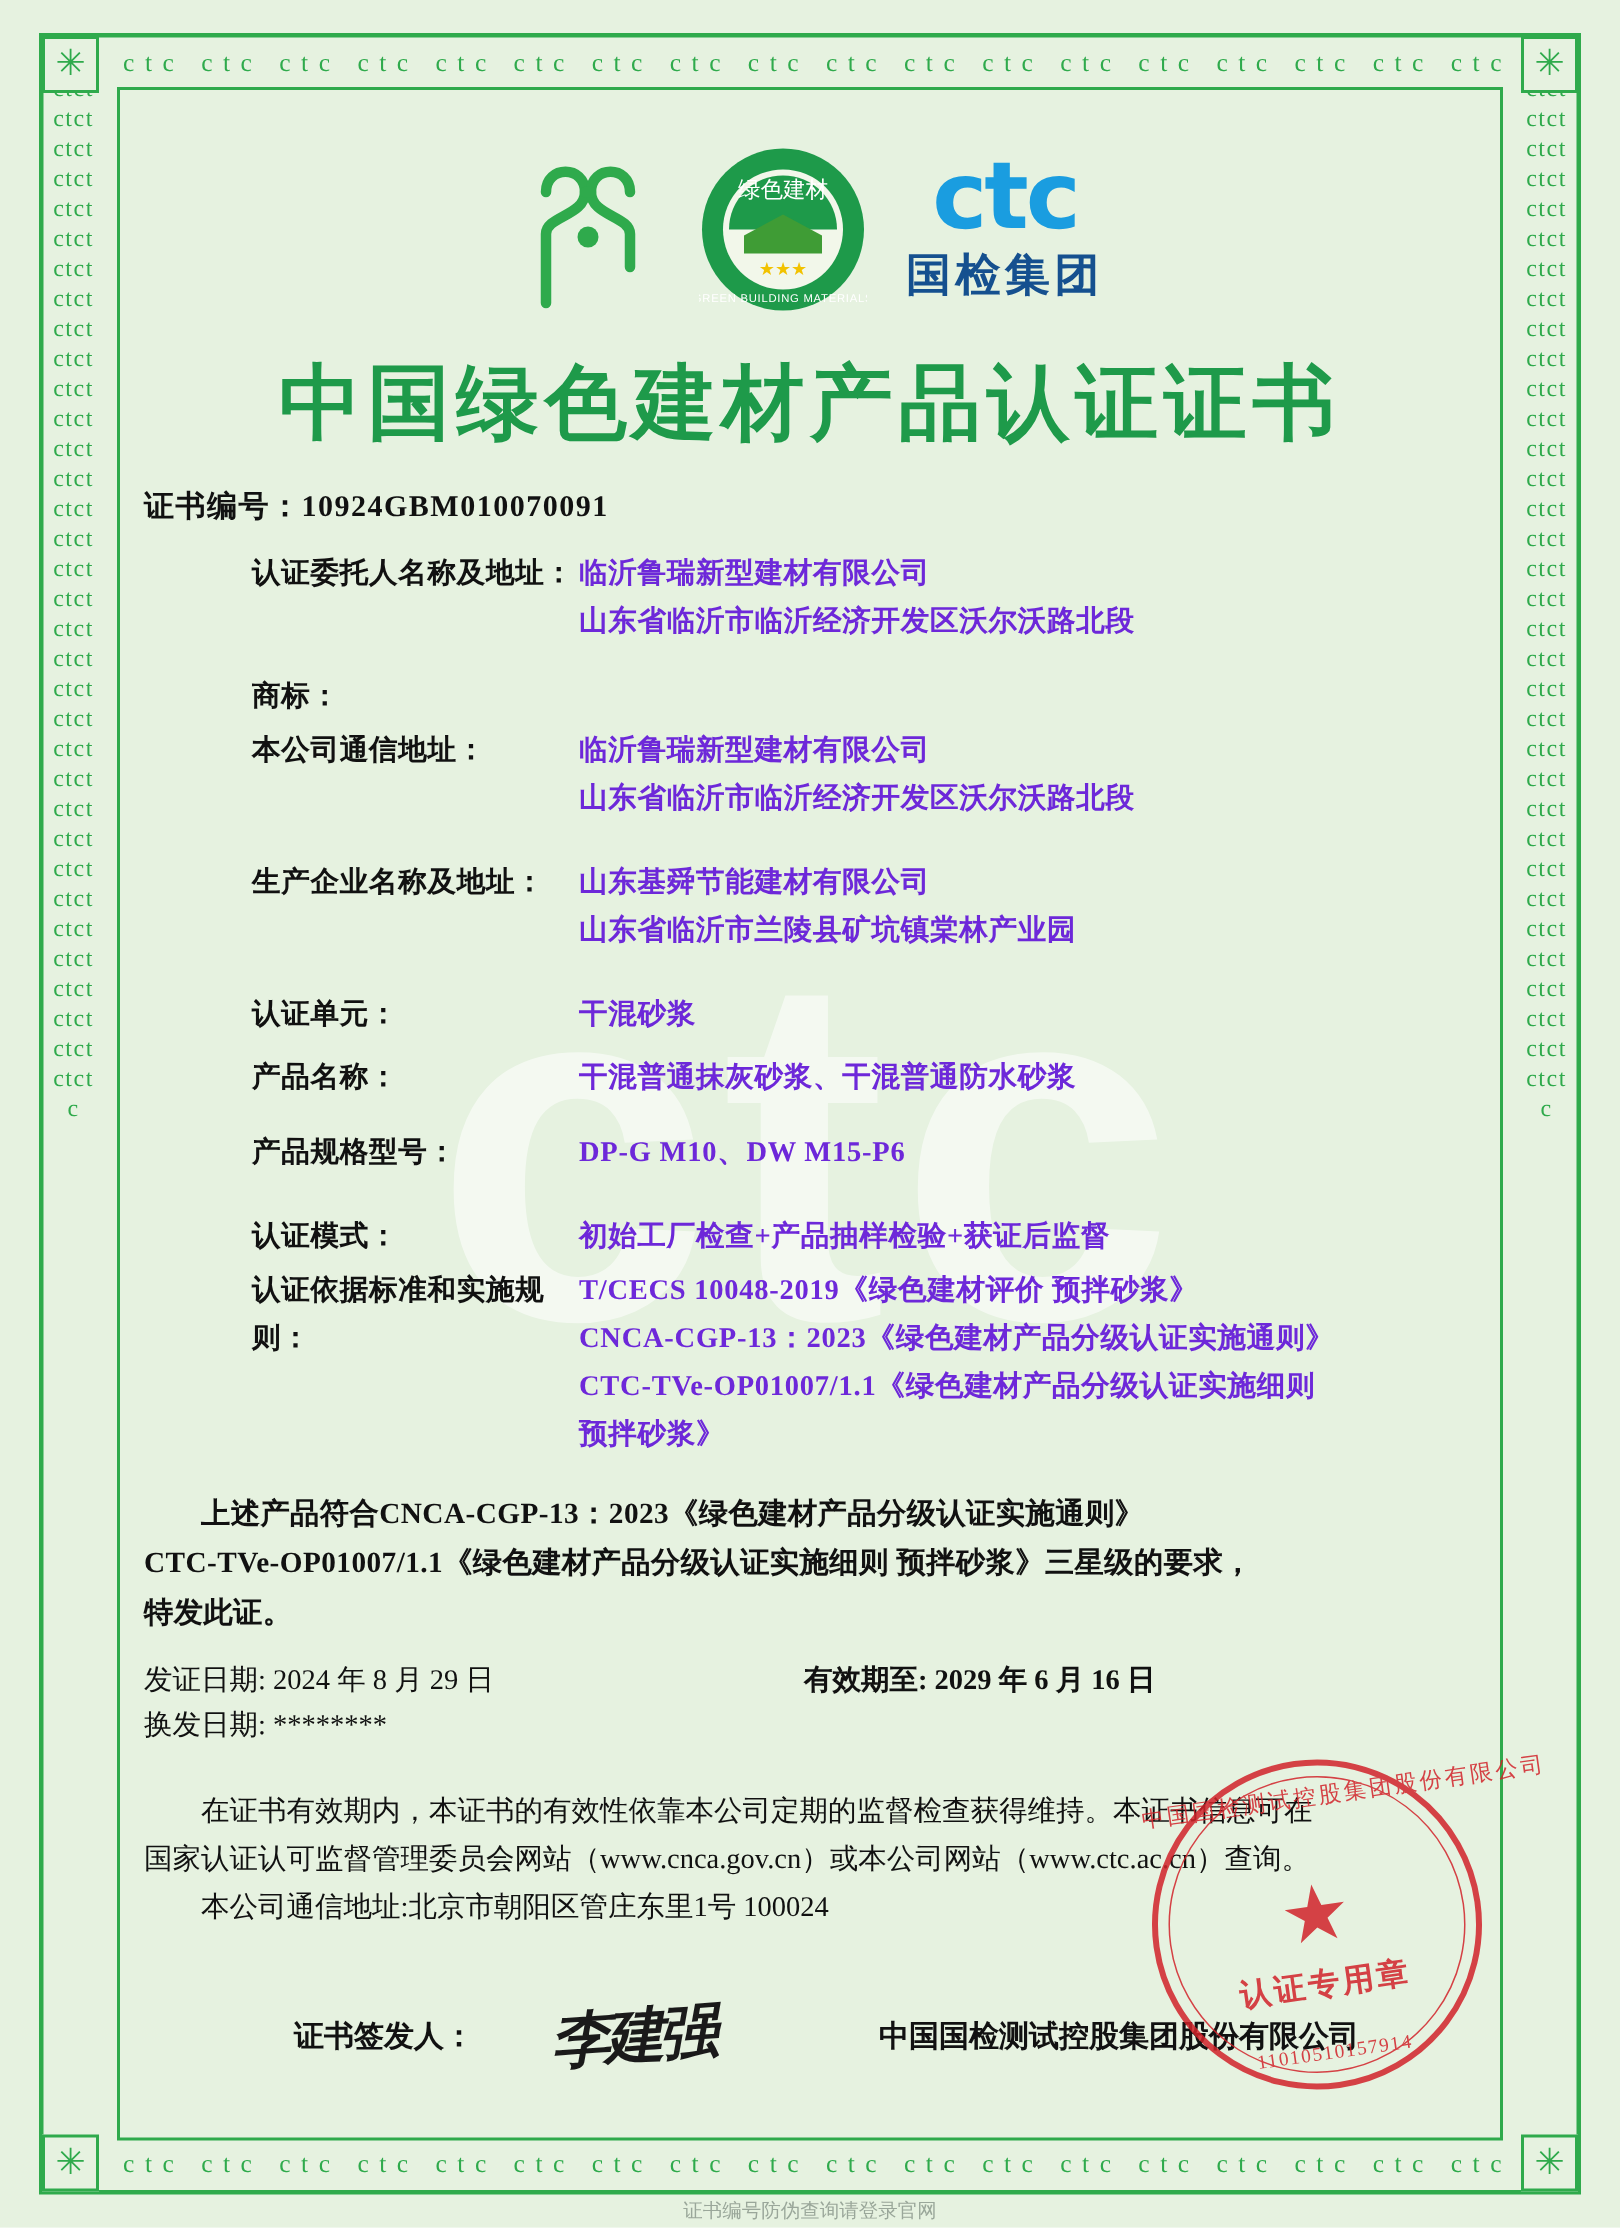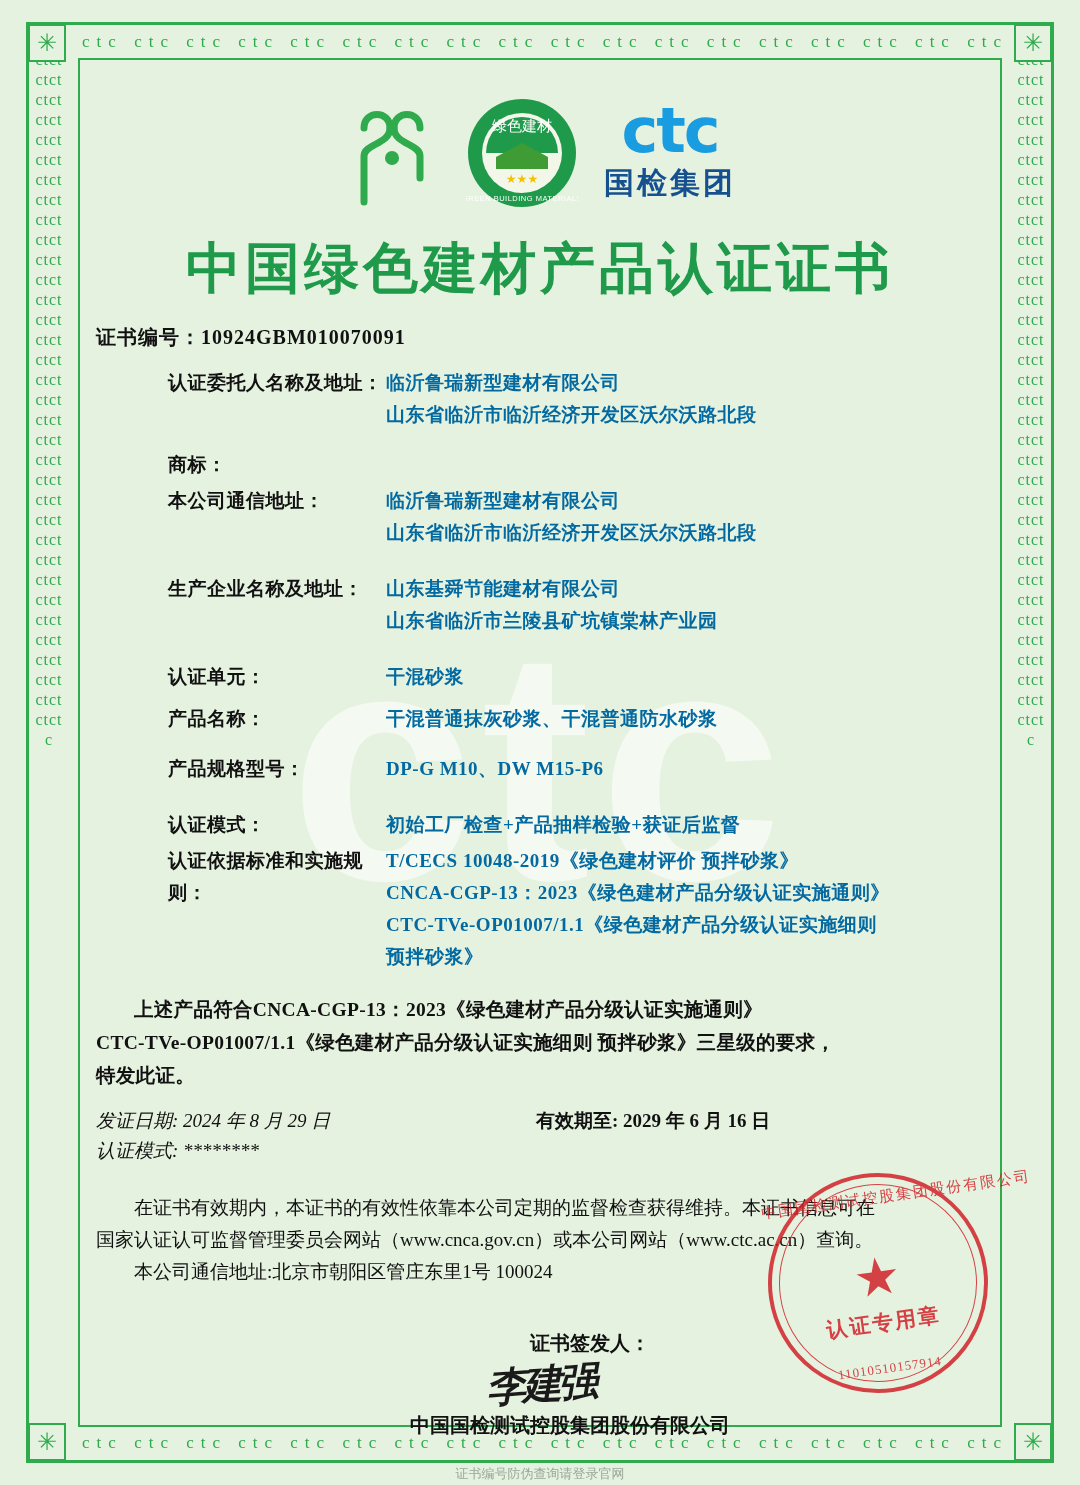--- a/index.html
+++ b/index.html
@@ -167,21 +167,21 @@
     font-weight: bold;
     font-size: 19px;
     color: #111;
     letter-spacing: 0.5px;
     line-height: 32px;
   }
   .row .value {
     font-family: "Liberation Serif", serif;
     font-weight: bold;
     font-size: 19px;
-    color: #0369a1;
+    color: #6d28d9;
     line-height: 32px;
     letter-spacing: 0.5px;
   }
   .value .line { display: block; }
   .gap-6 { height: 6px; }
   .gap-14 { height: 14px; }
   .gap-20 { height: 20px; }
 
   .statement {
     margin-top: 20px;
@@ -195,42 +195,41 @@
   .statement .indent { text-indent: 38px; }
 
   .dates {
     margin-top: 14px;
     display: flex;
     font-family: "Liberation Serif", serif;
     font-size: 19px;
     color: #111;
   }
   .dates .left { width: 440px; }
-  .dates .left div { line-height: 30px; font-style: italic; }
+  .dates .left div { line-height: 30px; }
   .dates .right { padding-top: 0px; line-height: 30px; font-weight: bold; }
 
   .notice {
     margin-top: 26px;
     font-family: "Liberation Serif", serif;
     font-size: 19px;
     color: #111;
     line-height: 32px;
   }
   .notice .indent { text-indent: 38px; }
 
   .signature-row {
     position: relative;
     margin-top: 42px;
     display: flex;
     align-items: center;
     font-family: "Liberation Serif", serif;
     font-size: 20px;
     font-weight: bold;
     color: #111;
-    flex-direction: column;
   }
   .sig-label { margin-left: 100px; }
   .sig-script {
     width: 210px;
     text-align: center;
     font-family: "Liberation Serif", serif;
     font-size: 40px;
     font-style: italic;
     color: #1a1a1a;
     transform: rotate(-4deg);
@@ -443,21 +442,21 @@
       <div>特发此证。</div>
     </div>
 
     <div class="dates">
       <div class="left">
         <div>
           <span>发证日期:</span>
           <span>2024 年 8 月 29 日</span>
         </div>
         <div>
-          <span>认证模式:</span>
+          <span>换发日期:</span>
           <span>********</span>
         </div>
       </div>
       <div class="right">
         <span>有效期至:</span>
         <span>2029 年 6 月 16 日</span>
       </div>
     </div>
 
     <div class="notice">

